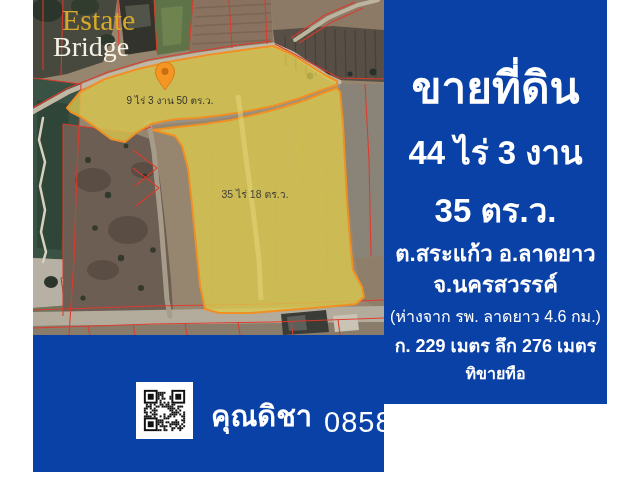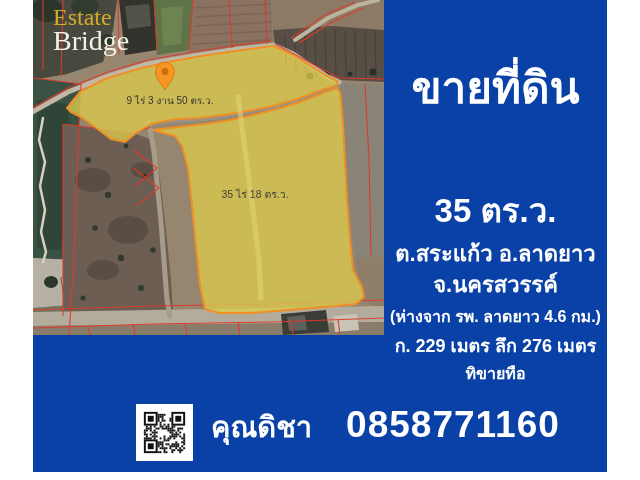--- a/index.html
+++ b/index.html
@@ -11,41 +11,41 @@
     --highlight-border:#ef9025;
     --cadastral-red:#e0392b;
     --logo-gold:#d6a92a;
     --text-white:#ffffff;
   }
   
   .map{position:absolute;left:33px;top:0;width:351px;height:335px;background:#97866f;}
   .map svg{display:block;width:100%;height:100%;}
   .logo{position:absolute;left:20px;top:6px;line-height:0.92;
         font-family:"Liberation Serif", serif;}
-  .logo .l1{font-size:24px;color:var(--logo-gold);}
+  .logo .l1{font-size:30px;color:var(--logo-gold);margin-left:9px;}
   .logo .l2{font-size:28px;color:#f4f1e6;}
   
-  .panel{position:absolute;left:384px;top:0;width:223px;height:472px;background:var(--panel-blue);}
+  .panel{position:absolute;left:384px;top:0;width:223px;height:404px;background:var(--panel-blue);}
   .bottomstrip{position:absolute;left:33px;top:335px;width:351px;height:137px;background:var(--panel-blue);}
   .pline{position:absolute;left:-6px;width:235px;text-align:center;color:var(--text-white);
          white-space:nowrap;}
   .t-title{top:52px;font-size:44px;font-weight:800;}
   .t-area1{top:126px;font-size:33px;font-weight:600;}
   .t-area2{top:184px;font-size:33px;font-weight:600;}
   .t-loc1{top:236px;font-size:22px;font-weight:700;}
   .t-loc2{top:267px;font-size:22px;font-weight:700;}
-  .t-note{top:304px;font-size:16px;font-weight:700;}
+  .t-note{top:304px;font-size:16px;font-weight:400;}
   .t-dims{top:331px;font-size:18px;font-weight:600;}
   .t-dir{top:361px;font-size:16px;font-weight:600;}
   
-  .contact{position:absolute;left:136px;top:404px;height:58px;display:flex;align-items:flex-start;}
+  .contact{position:absolute;left:136px;top:381px;height:58px;display:flex;align-items:flex-end;}
   .qr{width:57px;height:57px;background:#ffffff;}
   .qr svg{display:block;width:57px;height:57px;}
   .contact .name{margin-left:18px;font-size:29px;font-weight:700;color:var(--text-white);white-space:nowrap;}
-  .contact .phone{margin-left:34px;font-size:37px;font-weight:700;color:var(--text-white);
+  .contact .phone{margin-left:12px;font-size:29px;font-weight:400;color:var(--text-white);
                   letter-spacing:1px;white-space:nowrap;}
   .maplabel{font-family:"Liberation Sans", sans-serif;}
 </style>
 </head>
 <body>
 
 <div class="canvas">
 
   <div class="map">
     <svg viewBox="0 0 351 335" preserveAspectRatio="none">
@@ -172,20 +172,21 @@
     </svg>
 
     <div class="logo">
       <div class="l1">Estate</div>
       <div class="l2">Bridge</div>
     </div>
   </div>
 
   <div class="panel">
     <div class="pline t-title">ขายที่ดิน</div>
+    <div class="pline t-area1">44 ไร่ 3 งาน</div>
     <div class="pline t-area2">35 ตร.ว.</div>
     <div class="pline t-loc1">ต.สระแก้ว อ.ลาดยาว</div>
     <div class="pline t-loc2">จ.นครสวรรค์</div>
     <div class="pline t-note">(ห่างจาก รพ. ลาดยาว 4.6 กม.)</div>
     <div class="pline t-dims">ก. 229 เมตร ลึก 276 เมตร</div>
     <div class="pline t-dir">ทิขายทือ</div>
   </div>
 
   <div class="bottomstrip"></div>
 

